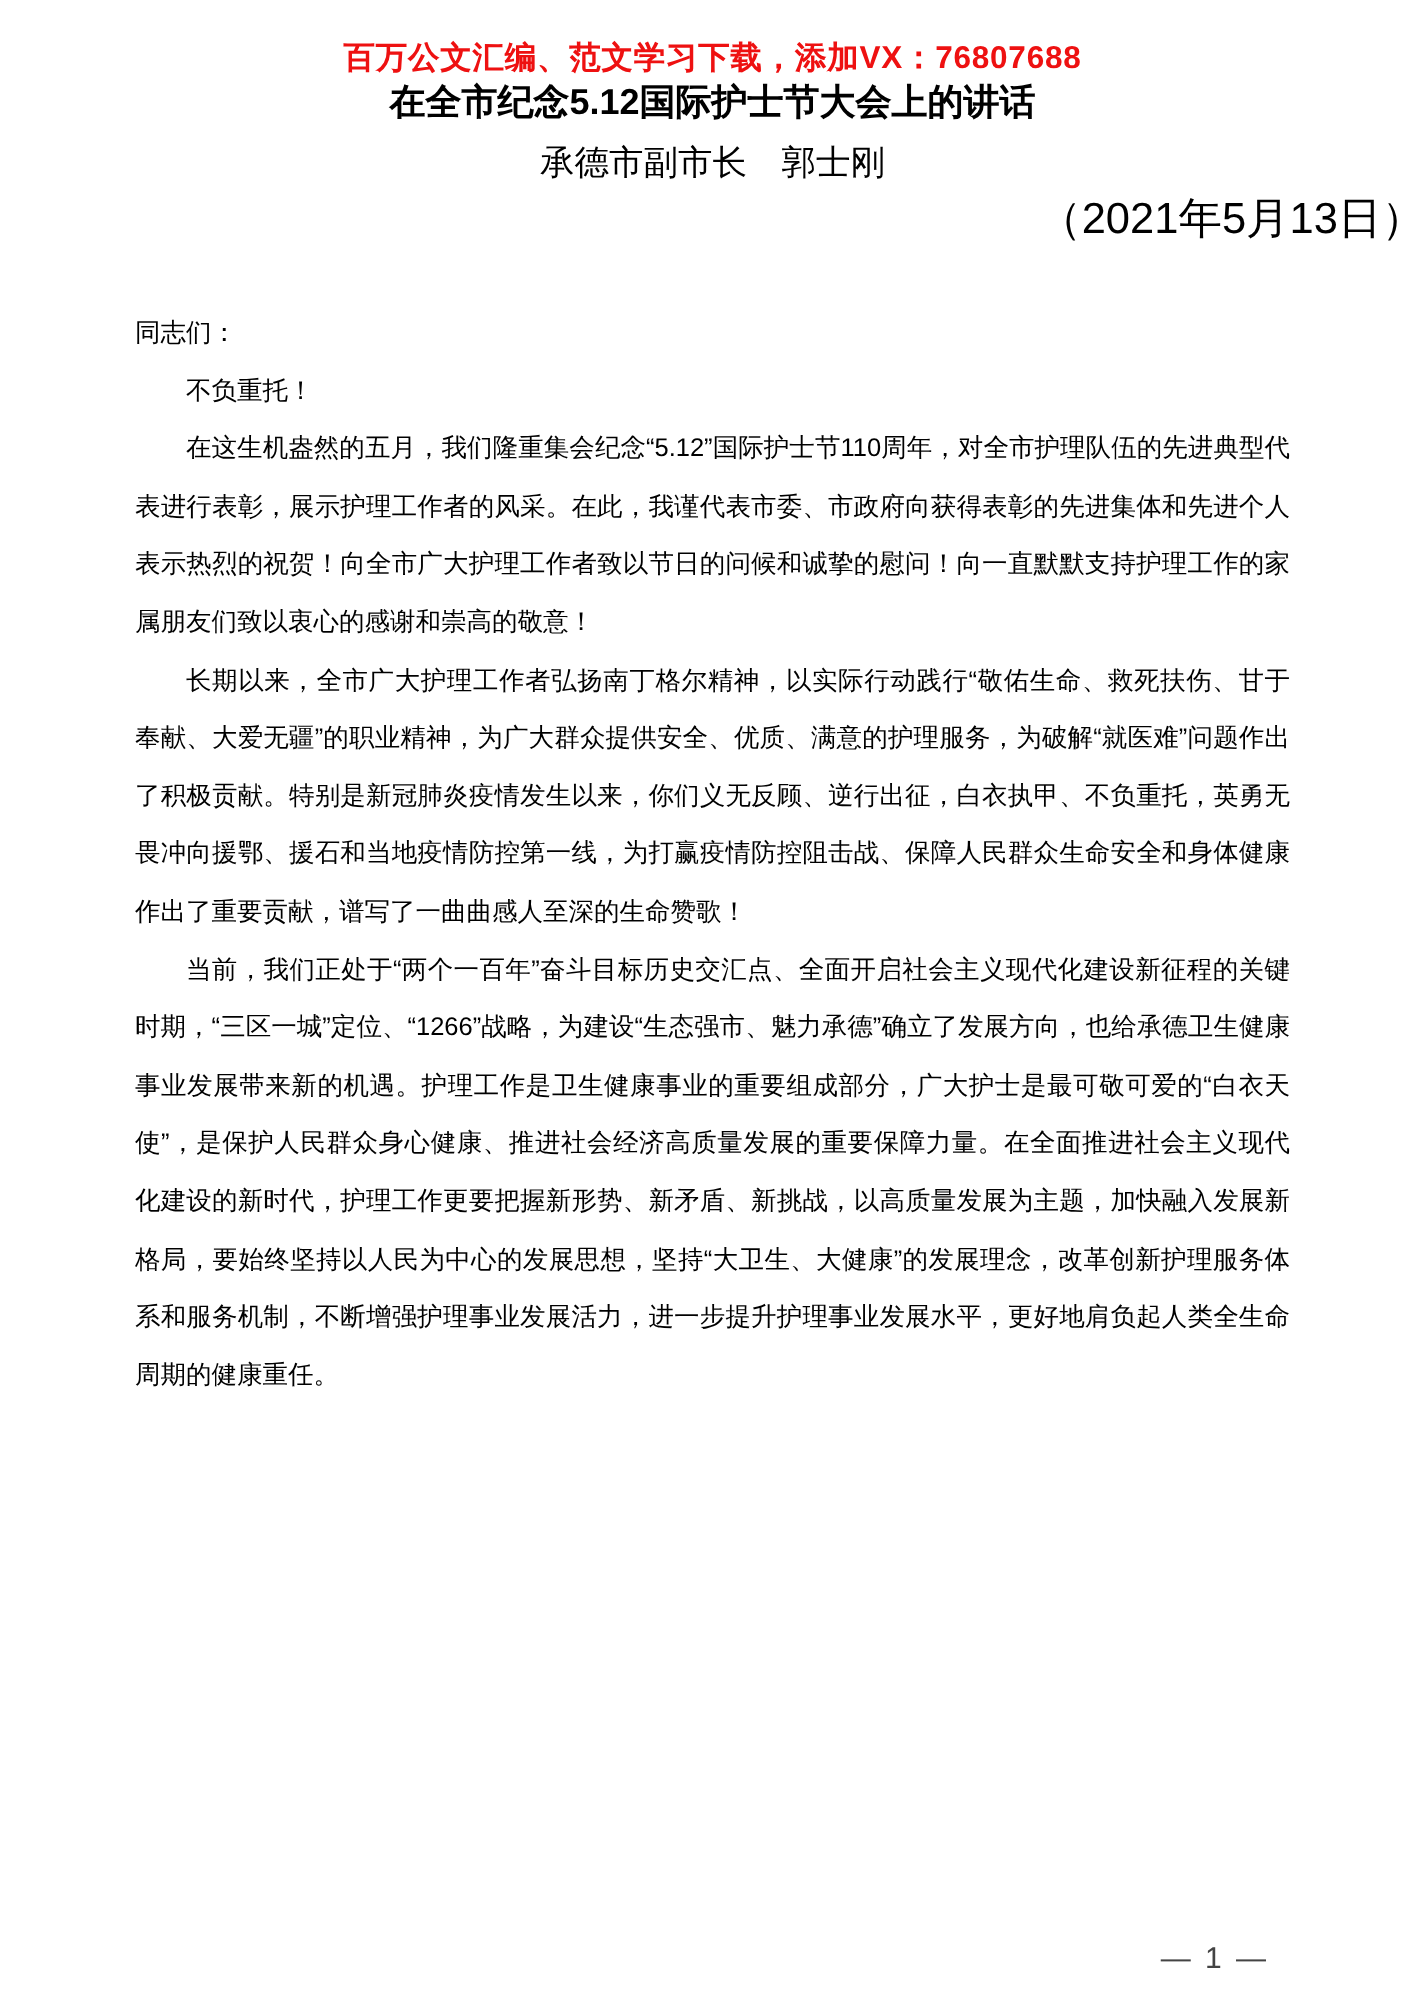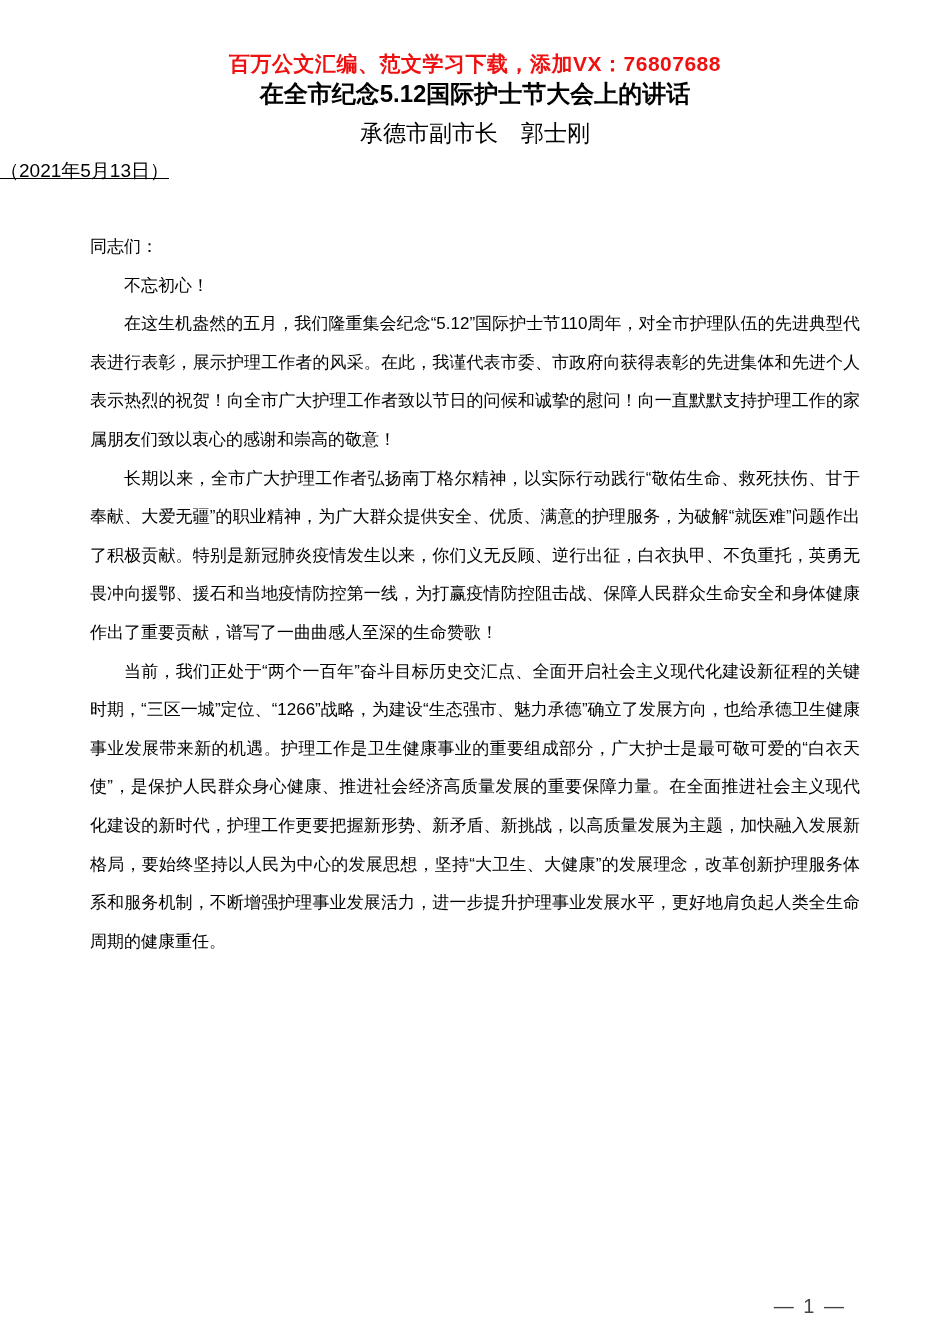--- a/index.html
+++ b/index.html
@@ -11,45 +11,44 @@
     position: relative;
     width: 950px;
     height: 1344px;
     background: #ffffff;
     font-family: "Liberation Sans", sans-serif;
     color: #000000;
     overflow: hidden;
     box-sizing: border-box;
   }
   .header-notice {
-    padding-top: 51px;
+    padding-top: 26px;
     text-align: center;
     font-size: 21px;
     line-height: 26px;
     color: #ee1111;
     font-weight: bold;
     letter-spacing: 0.5px;
   }
   .doc-title {
     text-align: center;
     font-size: 24px;
     font-weight: bold;
     line-height: 34px;
   }
   .doc-author {
     margin-top: 3px;
     text-align: center;
     font-size: 23px;
     line-height: 38px;
   }
   .doc-date {
-    text-align: left;
-    font-size: 19px;
+    text-align: right;
+    font-size: 29px;
     line-height: 38px;
-    text-decoration: underline;
   }
   .doc-body {
     margin: 38px 90px 0 90px;
     font-size: 17px;
     line-height: 38.6px;
     text-align: justify;
   }
   .doc-body p {
     margin: 0;
   }
@@ -73,21 +72,21 @@
   <div class="header-notice">百万公文汇编、范文学习下载，添加VX：76807688</div>
 
   <div class="doc-title">在全市纪念5.12国际护士节大会上的讲话</div>
 
   <div class="doc-author">承德市副市长　郭士刚</div>
 
   <div class="doc-date">（2021年5月13日）</div>
 
   <div class="doc-body">
     <p>同志们：</p>
-    <p class="p-indent">不忘初心！</p>
+    <p class="p-indent">不负重托！</p>
     <p class="p-indent">在这生机盎然的五月，我们隆重集会纪念“5.12”国际护士节110周年，对全市护理队伍的先进典型代表进行表彰，展示护理工作者的风采。在此，我谨代表市委、市政府向获得表彰的先进集体和先进个人表示热烈的祝贺！向全市广大护理工作者致以节日的问候和诚挚的慰问！向一直默默支持护理工作的家属朋友们致以衷心的感谢和崇高的敬意！</p>
     <p class="p-indent">长期以来，全市广大护理工作者弘扬南丁格尔精神，以实际行动践行“敬佑生命、救死扶伤、甘于奉献、大爱无疆”的职业精神，为广大群众提供安全、优质、满意的护理服务，为破解“就医难”问题作出了积极贡献。特别是新冠肺炎疫情发生以来，你们义无反顾、逆行出征，白衣执甲、不负重托，英勇无畏冲向援鄂、援石和当地疫情防控第一线，为打赢疫情防控阻击战、保障人民群众生命安全和身体健康作出了重要贡献，谱写了一曲曲感人至深的生命赞歌！</p>
     <p class="p-indent">当前，我们正处于“两个一百年”奋斗目标历史交汇点、全面开启社会主义现代化建设新征程的关键时期，“三区一城”定位、“1266”战略，为建设“生态强市、魅力承德”确立了发展方向，也给承德卫生健康事业发展带来新的机遇。护理工作是卫生健康事业的重要组成部分，广大护士是最可敬可爱的“白衣天使”，是保护人民群众身心健康、推进社会经济高质量发展的重要保障力量。在全面推进社会主义现代化建设的新时代，护理工作更要把握新形势、新矛盾、新挑战，以高质量发展为主题，加快融入发展新格局，要始终坚持以人民为中心的发展思想，坚持“大卫生、大健康”的发展理念，改革创新护理服务体系和服务机制，不断增强护理事业发展活力，进一步提升护理事业发展水平，更好地肩负起人类全生命周期的健康重任。</p>
   </div>
 
   <div class="page-number">— 1 —</div>
 
 </div>
 
 </body></html>

